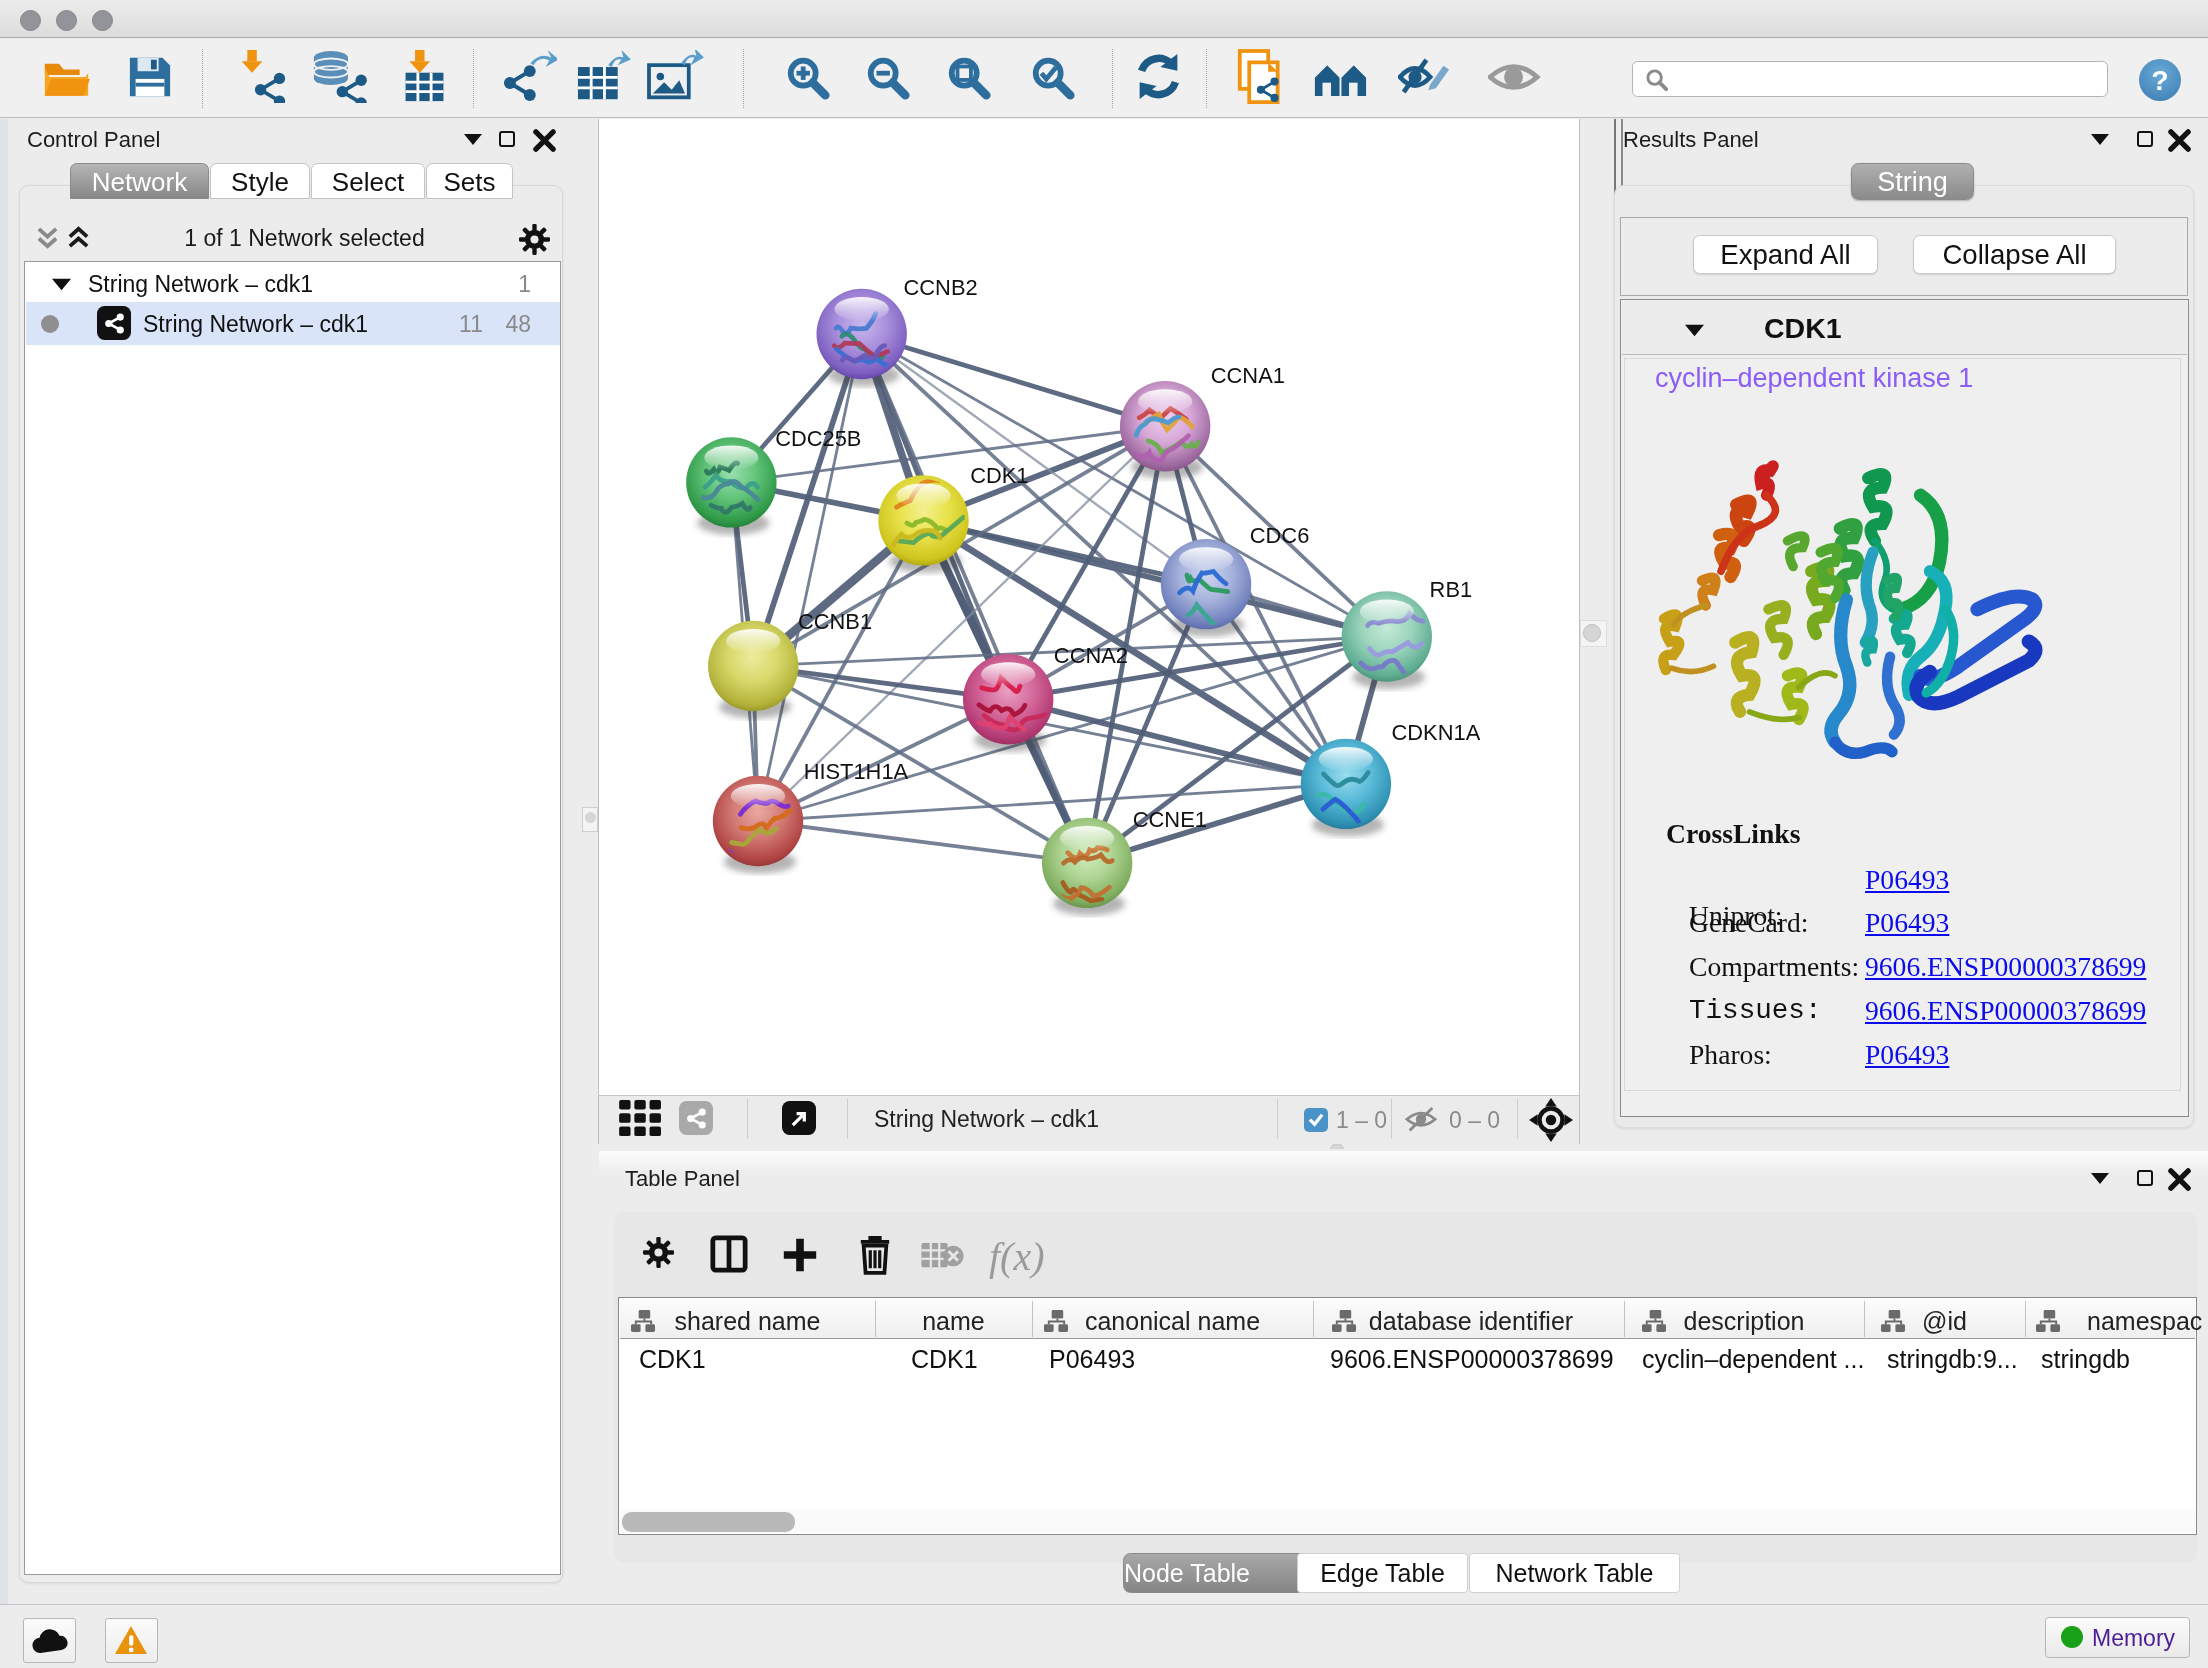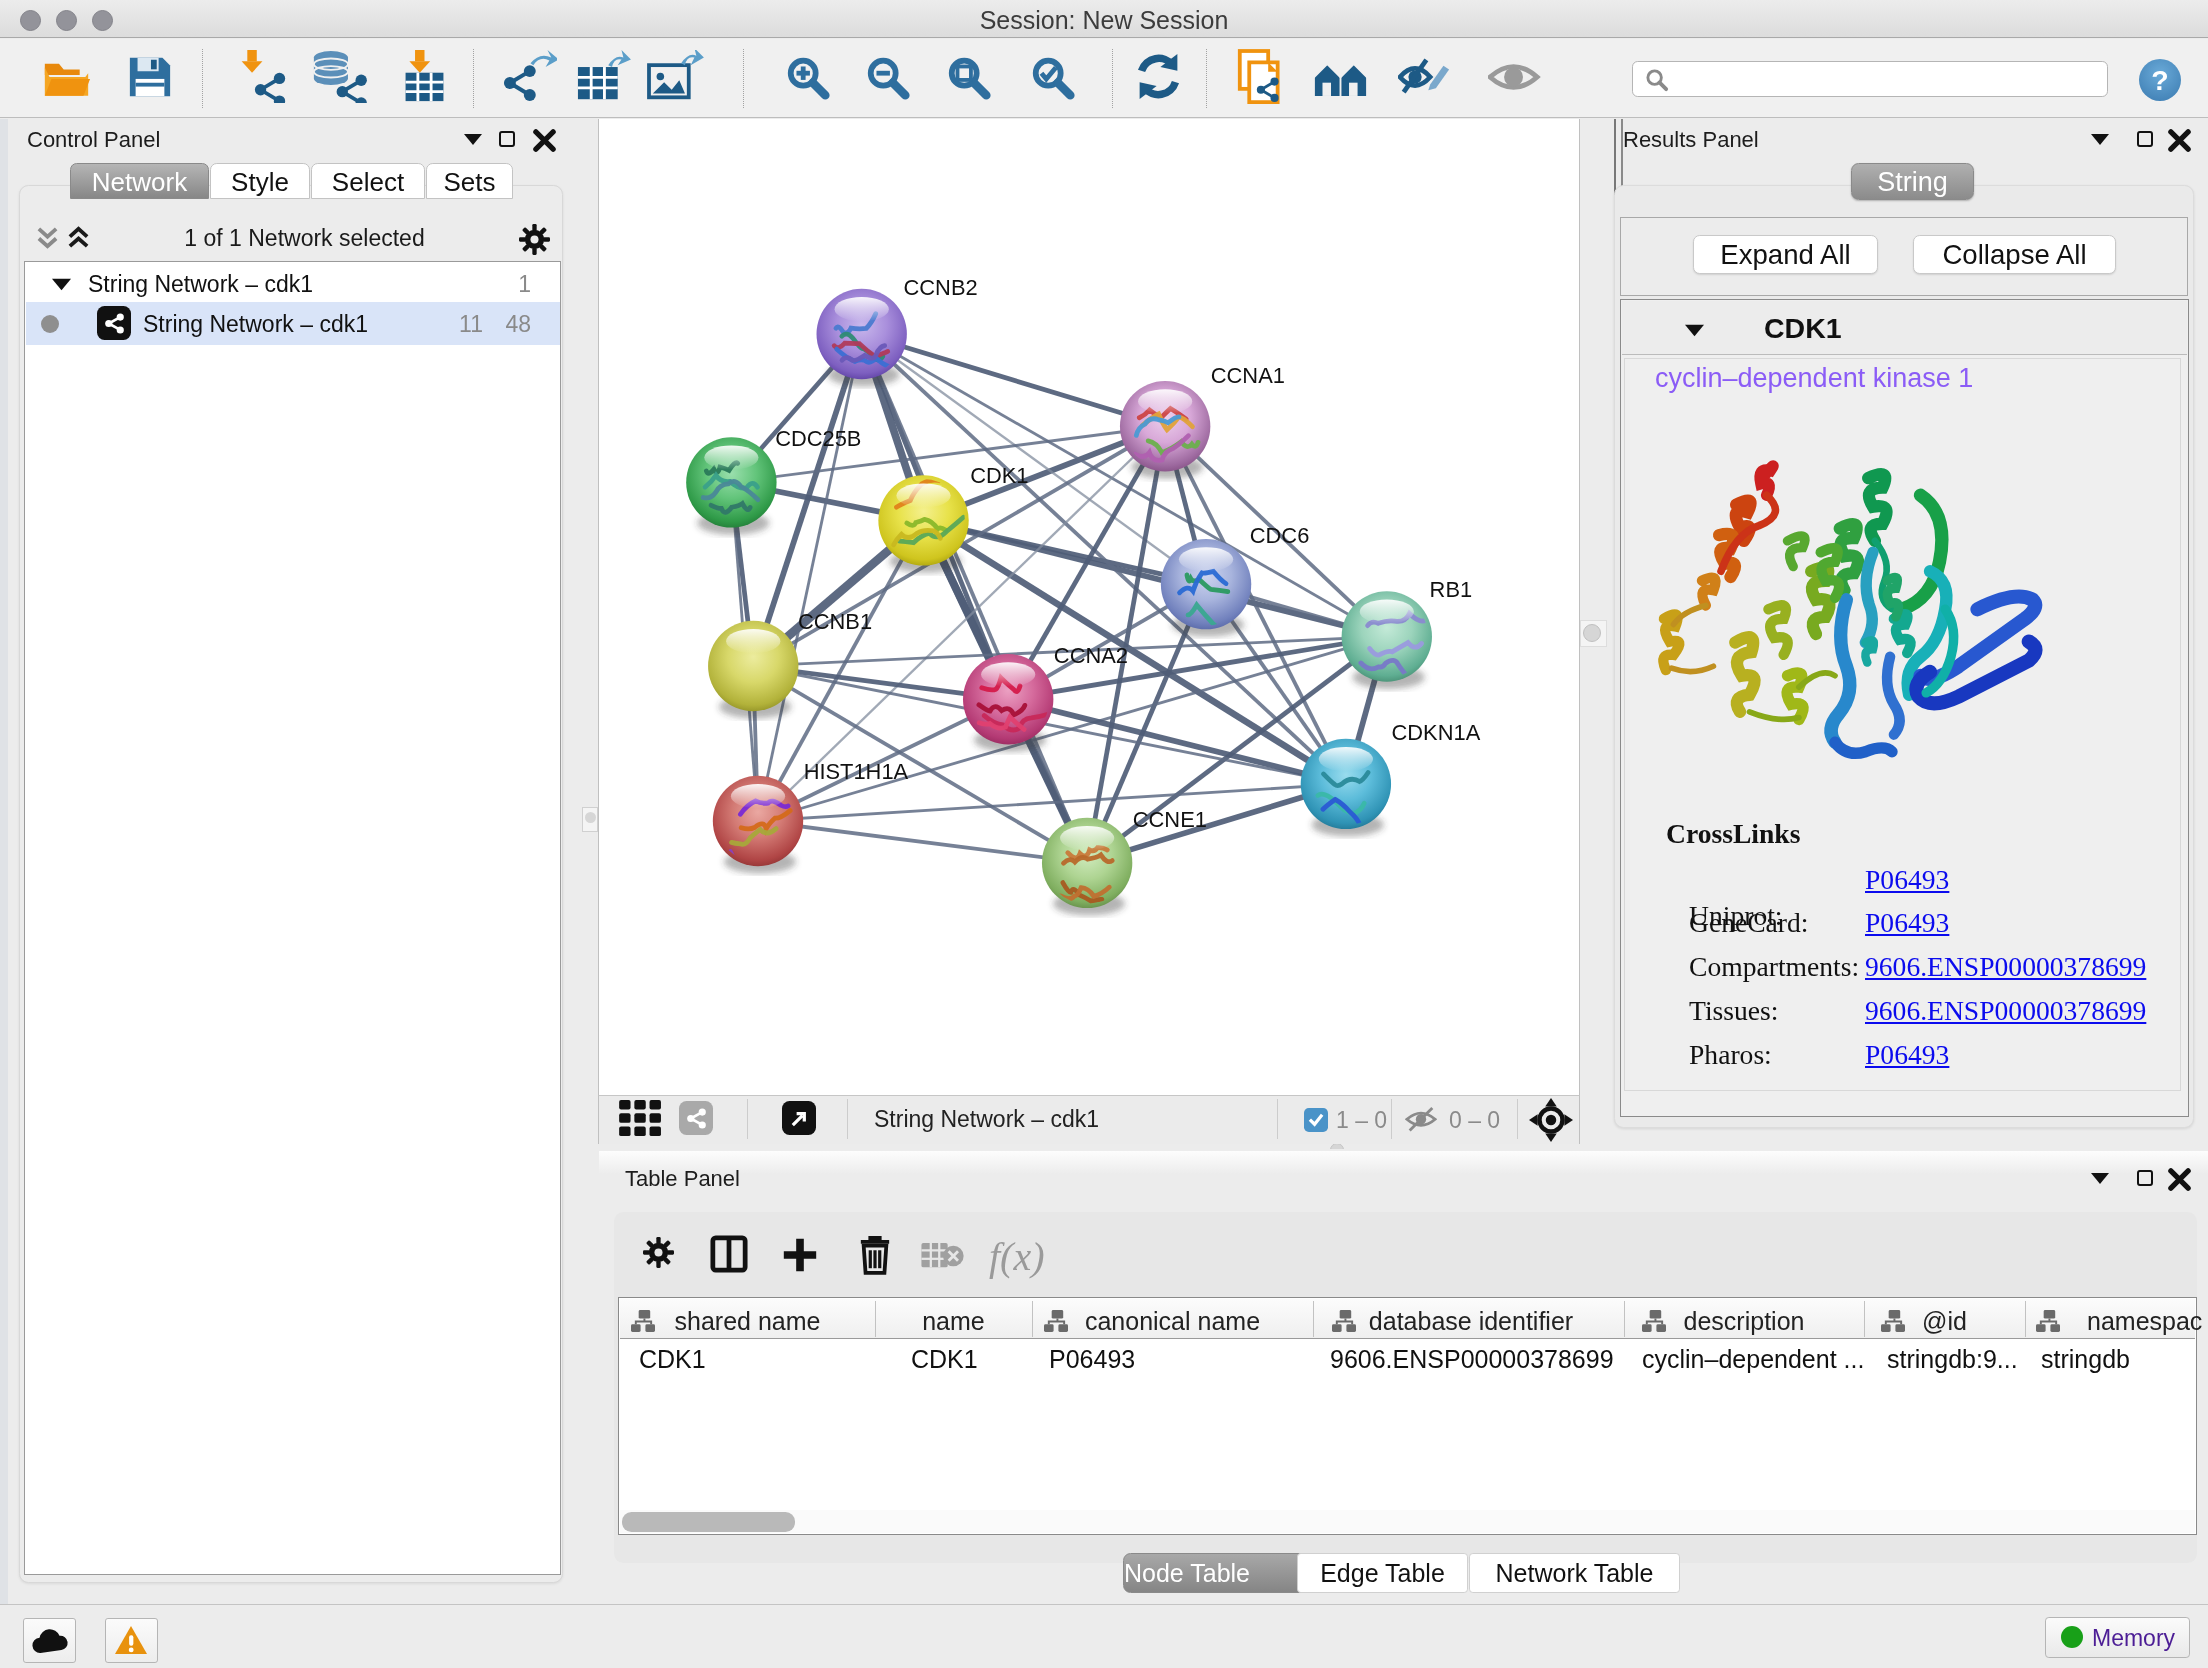--- a/index.html
+++ b/index.html
@@ -27,21 +27,20 @@
  text-align:center;color:#111;position:absolute;box-shadow:0 1px 1.9px rgba(0,0,0,0.12)}
 a.lnk{color:#0b0bee;text-decoration:underline}
 .hdr{top:1307px;font-size:25px;color:#222;text-align:center}
 .treeic{top:1309px;width:24px;height:24px}
 
 </style></head><body>
 <div class="titlebar">
     <div class="tl" style="left:20px"></div>
     <div class="tl" style="left:56px"></div>
     <div class="tl" style="left:92px"></div>
-    <div class="title">Session: New Session</div>
   </div>
 <div class="toolbar"></div>
 <svg style="position:absolute;left:42px;top:54px" width="49" height="46" viewBox="0 0 52 48">
     <path d="M3 10 L18 10 L23 16 L40 16 L40 22 L3 22 Z" fill="#e8890c"></path>
     <path d="M3 44 L3 14 L8 24 L46 24 L49 20 L49 44 Z" fill="#f5a623"></path>
     <path d="M3 44 L10 26 L51 26 L44 44 Z" fill="#f0930f"></path>
   </svg>
 <svg style="position:absolute;left:126px;top:54px" width="48" height="46" viewBox="0 0 50 48">
     <path d="M4 4 L38 4 L46 12 L46 44 L4 44 Z" fill="#2e6e9e"></path>
     <rect x="12" y="4" width="22" height="14" fill="#dce8f2"></rect>
@@ -657,21 +656,21 @@
     </g>
   </svg>
 
 <div class="abs" style="left:1666px;top:818px;font-family:'Liberation Serif',serif;font-size:27.6px;font-weight:bold;color:#111">CrossLinks</div>
 <div class="abs" style="left:1689px;top:900px;font-family:'Liberation Serif',serif;font-size:27.6px;color:#111">Uniprot:</div>
 <div class="abs" style="left:1865px;top:864px;font-family:'Liberation Serif',serif;font-size:27.6px"><a class="lnk">P06493</a></div>
 <div class="abs" style="left:1689px;top:907px;font-family:'Liberation Serif',serif;font-size:27.6px;color:#111">GeneCard:</div>
 <div class="abs" style="left:1865px;top:907px;font-family:'Liberation Serif',serif;font-size:27.6px"><a class="lnk">P06493</a></div>
 <div class="abs" style="left:1689px;top:951px;font-family:'Liberation Serif',serif;font-size:27.6px;color:#111">Compartments:</div>
 <div class="abs" style="left:1865px;top:951px;font-family:'Liberation Serif',serif;font-size:27.6px"><a class="lnk">9606.ENSP00000378699</a></div>
-<div class="abs" style="left:1689px;top:995px;font-family:Liberation Serif, serif;font-size:27.6px;color:#111">Tissues:</div>
+<div class="abs" style="left:1689px;top:995px;font-family:Liberation Mono, monospace;font-size:27.6px;color:#111">Tissues:</div>
 <div class="abs" style="left:1865px;top:995px;font-family:'Liberation Serif',serif;font-size:27.6px"><a class="lnk">9606.ENSP00000378699</a></div>
 <div class="abs" style="left:1689px;top:1039px;font-family:Liberation Serif, serif;font-size:27.6px;color:#111">Pharos:</div>
 <div class="abs" style="left:1865px;top:1039px;font-family:'Liberation Serif',serif;font-size:27.6px"><a class="lnk">P06493</a></div>
 
 <div class="abs" style="left:599px;top:1149px;width:1609px;height:455px;background:#ececec"></div>
 <div class="abs" style="left:599px;top:1151px;width:1609px;height:23px;background:linear-gradient(#fdfdfd,#ececec)"></div>
 <div class="abs panel-title" style="left:625px;top:1166px">Table Panel</div>
 <div class="abs ptri" style="left:2091px;top:1173px"></div>
 <div class="abs psq" style="left:2137px;top:1170px"></div>
 <svg class="abs" style="left:2168px;top:1168px" width="23" height="23" viewBox="0 0 24 24">

